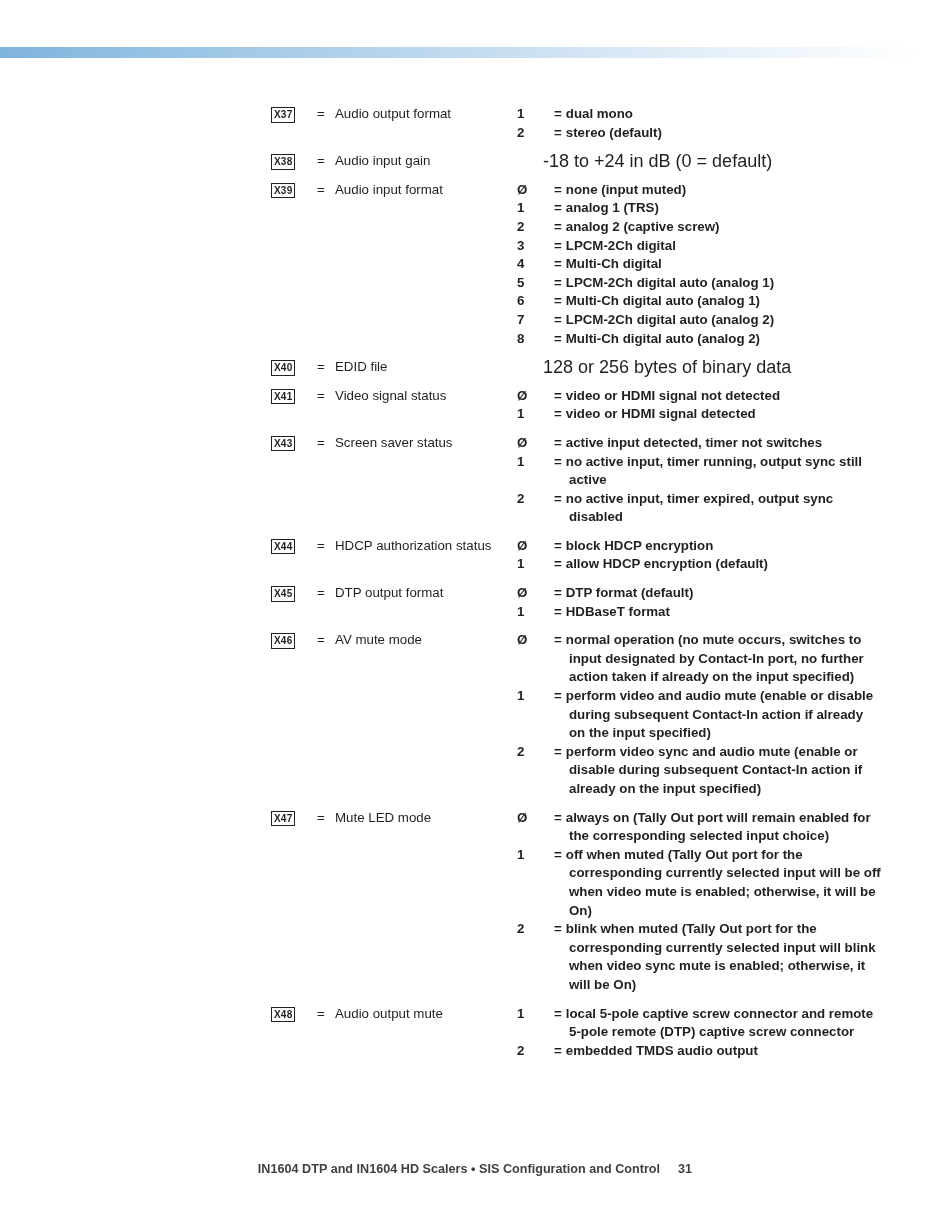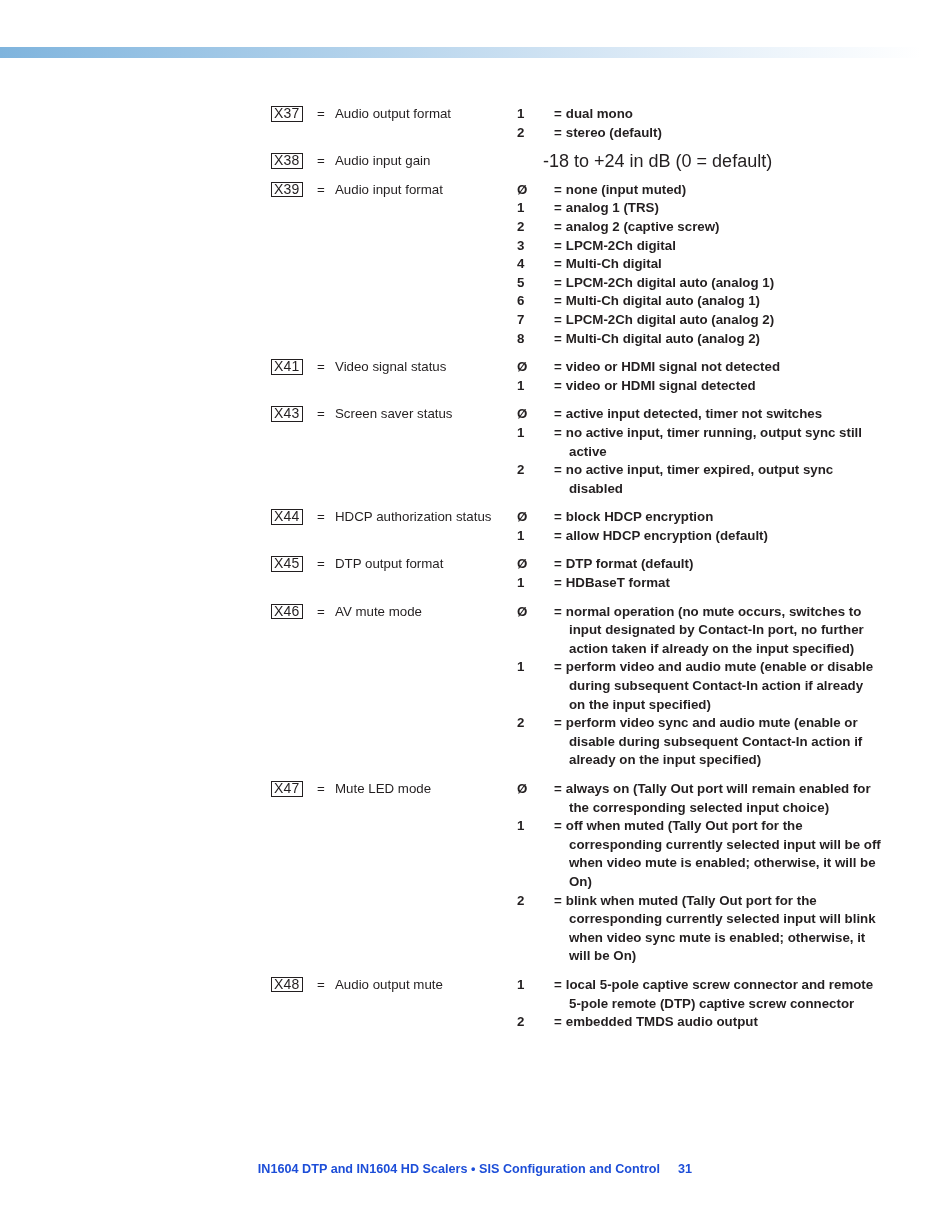--- a/index.html
+++ b/index.html
@@ -54,22 +54,22 @@
   td.c-vals  { width: 338px; }
 
   
   tr.row > td { padding-bottom: 10px; }
 
   
   .varbox {
     display: inline-block;
     border: 1.2px solid #231f20;
     padding: 0px 2px 0px 2px;
-    font-size: 14px;
-    font-weight: normal;
+    font-size: 10px;
+    font-weight: bold;
     line-height: 13.5px;
     letter-spacing: 0.2px;
     font-family: "Liberation Sans", sans-serif;
     background: #ffffff;
   }
 
   .eq { font-size: 13.3px; }
 
   
   ul.vals { list-style: none; margin: 0; padding: 0; }
@@ -87,21 +87,21 @@
   
   .plainval { font-size: 18px; line-height: 18.6px; }
 
   
   .footer {
     position: absolute;
     left: 0;
     top: 1162px;
     width: 950px;
     text-align: center;
-    color: #1d4ed8;
+    color: #404040;
     font-size: 12.6px;
     font-weight: bold;
     letter-spacing: 0.02px;
   }
   .footer .fnum { padding-left: 18px; }
 </style>
 </head>
 <body>
 
 <div class="top-rule"></div>
@@ -140,20 +140,28 @@
               <li><span class="k">3</span><span class="s">=</span><span>LPCM-2Ch digital</span></li>
               <li><span class="k">4</span><span class="s">=</span><span>Multi-Ch digital</span></li>
               <li><span class="k">5</span><span class="s">=</span><span>LPCM-2Ch digital auto (analog 1)</span></li>
               <li><span class="k">6</span><span class="s">=</span><span>Multi-Ch digital auto (analog 1)</span></li>
               <li><span class="k">7</span><span class="s">=</span><span>LPCM-2Ch digital auto (analog 2)</span></li>
               <li><span class="k">8</span><span class="s">=</span><span>Multi-Ch digital auto (analog 2)</span></li>
             </ul>
           </td>
         </tr>
         <tr class="row">
+          <td class="c-var"><span class="varbox">X40</span></td>
+          <td class="c-eq"><span class="eq">=</span></td>
+          <td class="c-label">EDID file</td>
+          <td class="c-vals">
+            <div class="plainval">128 or 256 bytes of binary data</div>
+          </td>
+        </tr>
+        <tr class="row">
           <td class="c-var"><span class="varbox">X41</span></td>
           <td class="c-eq"><span class="eq">=</span></td>
           <td class="c-label">Video signal status</td>
           <td class="c-vals">
             <ul class="vals">
               <li><span class="k">Ø</span><span class="s">=</span><span>video or HDMI signal not detected</span></li>
               <li><span class="k">1</span><span class="s">=</span><span>video or HDMI signal detected</span></li>
             </ul>
           </td>
         </tr>

